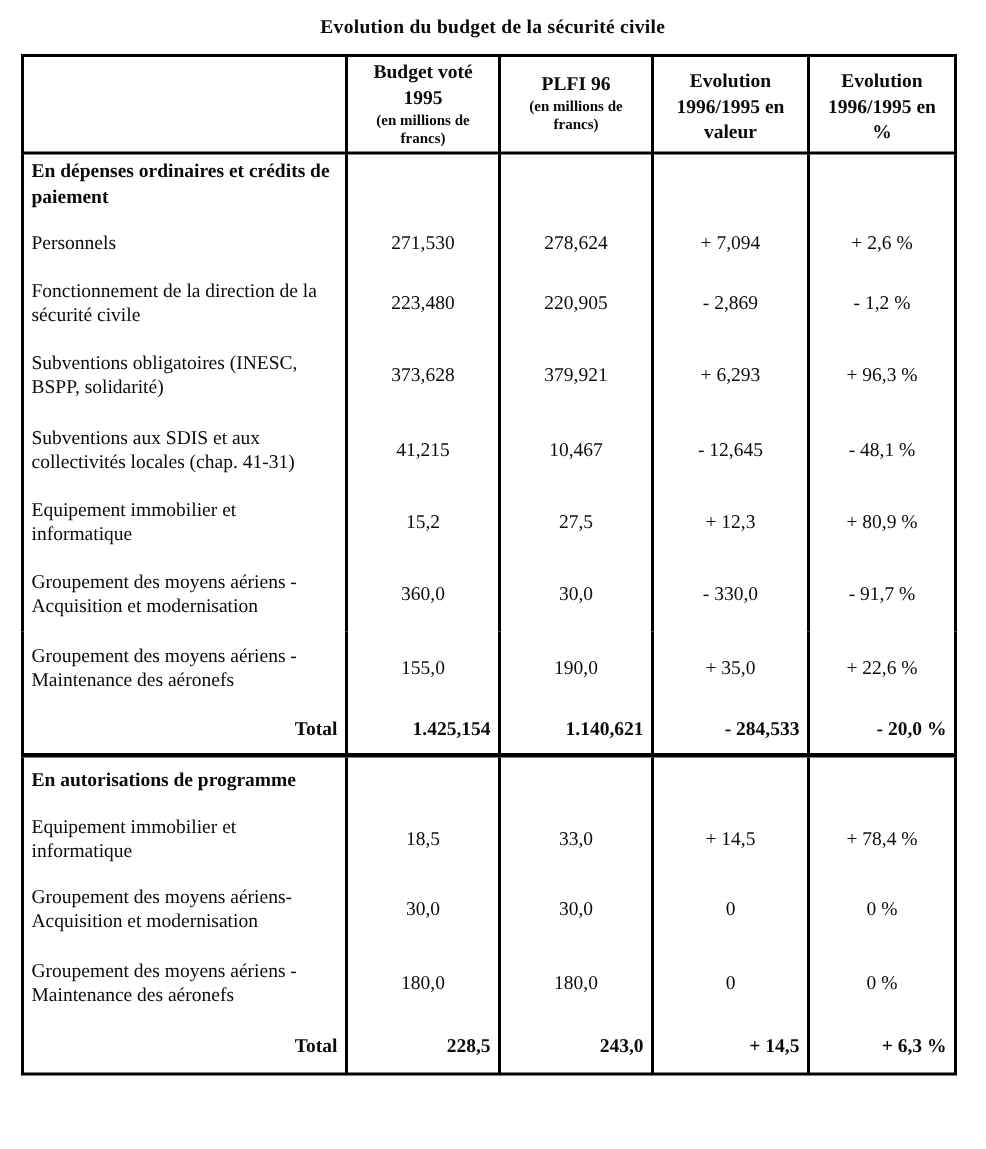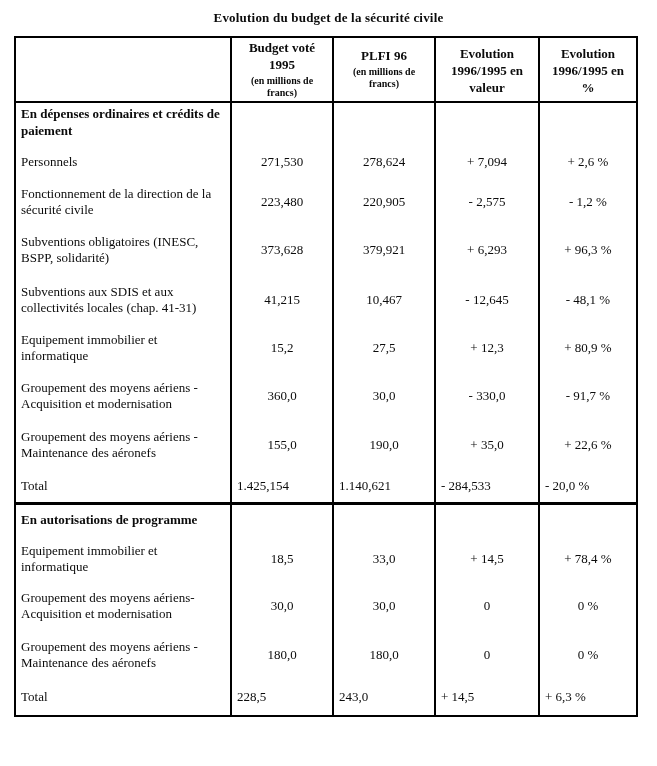--- a/index.html
+++ b/index.html
@@ -73,22 +73,22 @@
   }
   td.num-cell {
     text-align: center;
   }
   tr.section-row td {
     font-weight: bold;
     line-height: 1.3;
     margin-left: 25px;
   }
   tr.total-row td {
-    font-weight: normal;
-    text-align: left;
+    font-weight: bold;
+    text-align: right;
   }
   tr.total-row.section-divider td {
     border-bottom: 3px solid #000;
   }
 </style>
 </head>
 <body>
 
 <div class="page">
 
@@ -131,21 +131,21 @@
         <td class="num-cell">271,530</td>
         <td class="num-cell">278,624</td>
         <td class="num-cell">+ 7,094</td>
         <td class="num-cell">+ 2,6 %</td>
       </tr>
 
       <tr style="height:44px;">
         <td class="label-cell">Fonctionnement de la direction de la sécurité civile</td>
         <td class="num-cell">223,480</td>
         <td class="num-cell">220,905</td>
-        <td class="num-cell">- 2,575</td>
+        <td class="num-cell">- 2,869</td>
         <td class="num-cell">- 1,2 %</td>
       </tr>
 
       <tr style="height:52px;">
         <td class="label-cell">Subventions obligatoires (INESC, BSPP, solidarité)</td>
         <td class="num-cell">373,628</td>
         <td class="num-cell">379,921</td>
         <td class="num-cell">+ 6,293</td>
         <td class="num-cell">+ 96,3 %</td>
       </tr>

